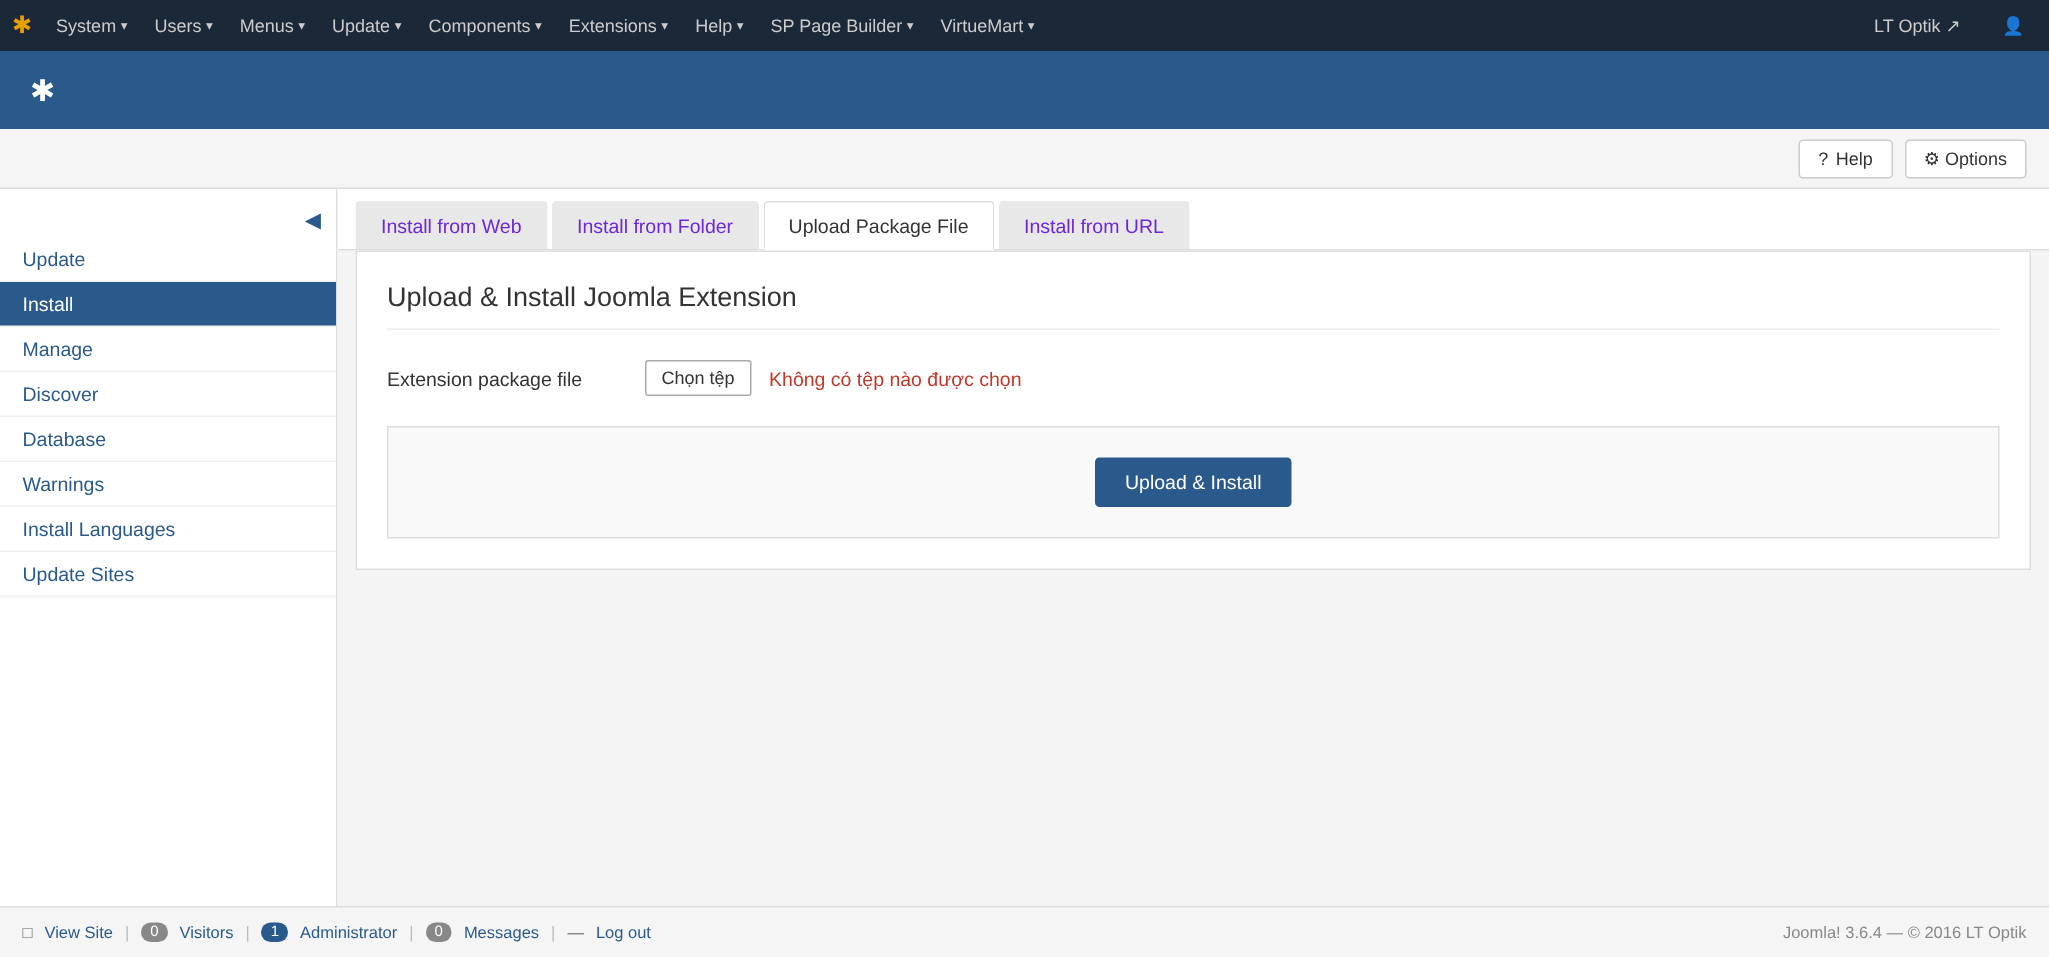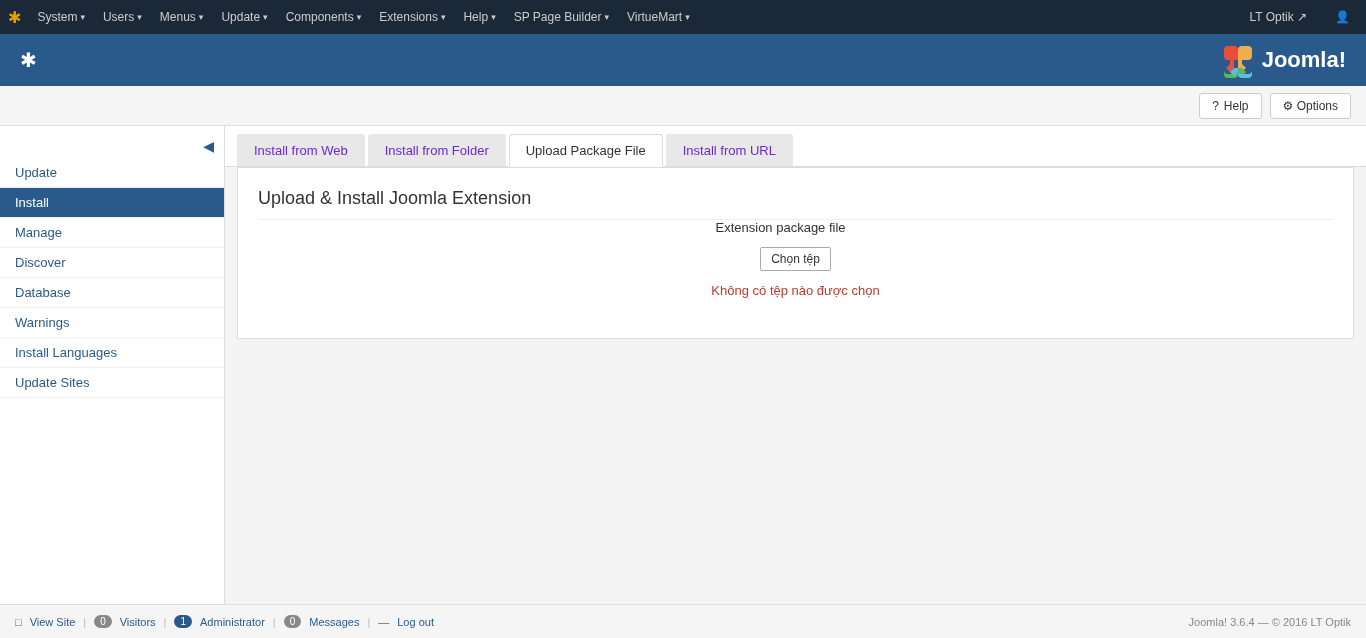--- a/index.html
+++ b/index.html
@@ -174,31 +174,31 @@
       border: 1px solid #ddd;
       margin: 0 12px 12px 12px;
       padding: 20px;
     }
 
     
     .section-title {
       font-size: 18px;
       font-weight: normal;
       color: #333;
+      margin-bottom: 20px;
       padding-bottom: 10px;
       border-bottom: 1px solid #eee;
     }
 
     
     .form-row {
       display: flex;
       align-items: center;
       margin-bottom: 20px;
       gap: 12px;
-      flex-direction: column;
     }
     .form-label {
       font-size: 13px;
       color: #333;
       min-width: 160px;
     }
     .file-choose-btn {
       padding: 4px 10px;
       background: #fff;
       border: 1px solid #aaa;
@@ -306,29 +306,20 @@
       <span>LT Optik ↗</span>
     </div>
     <div class="topnav-right-item">
       <span>👤</span>
     </div>
   </div>
 </nav>
 
 <header class="page-header">
   <span class="page-header-icon">✱</span>
-  <div class="page-header-logo joomla-logo-colored">
-    <svg width="36" height="36" viewBox="0 0 36 36">
-      <path d="M8 4 Q4 4 4 8 L4 14 Q4 18 8 18 L10 18 L10 22 L6 26 L10 30 L14 26 L14 18 L18 18 L18 8 Q18 4 14 4 Z" fill="#e84f3b"></path>
-      <path d="M28 4 Q32 4 32 8 L32 14 Q32 18 28 18 L22 18 L22 22 L26 26 L22 30 L18 26 L18 18 L18 8 Q18 4 22 4 Z" fill="#f0ad4e"></path>
-      <path d="M4 28 Q4 32 8 32 L14 32 Q18 32 18 28 L18 26 L22 26 L26 30 L22 34 L18 30 L18 32 Q18 36 14 36 L8 36 Q4 36 4 32 Z" fill="#5cb85c"></path>
-      <path d="M32 28 Q32 32 28 32 L22 32 Q18 32 18 28 L18 26 L14 26 L10 30 L14 34 L18 30 L18 32 Q18 36 22 36 L28 36 Q32 36 32 32 Z" fill="#5bc0de"></path>
-    </svg>
-    <span style="font-size:22px;font-weight:bold;color:#fff;margin-left:4px;">Joomla!</span>
-  </div>
 </header>
 
 <div class="toolbar-row">
   <button class="toolbar-btn">
     <span>?</span>
     <span>Help</span>
   </button>
   <button class="toolbar-btn">
     <span>⚙ Options</span>
   </button>
@@ -387,20 +378,25 @@
       <h2 class="section-title">Upload &amp; Install Joomla Extension</h2>
 
       <div class="form-row">
         <span class="form-label">Extension package file</span>
         <button class="file-choose-btn">
           <span>Chọn tệp</span>
         </button>
         <span class="file-no-chosen">Không có tệp nào được chọn</span>
       </div>
 
+      <div class="upload-area">
+        <button class="upload-btn">
+          <span>Upload &amp; Install</span>
+        </button>
+      </div>
     </div>
 
   </div>
 </div>
 
 <footer class="footer">
   <span>□</span>
   <a class="footer-link">View Site</a>
   <span class="footer-sep">|</span>
   <span class="footer-badge">0</span>

